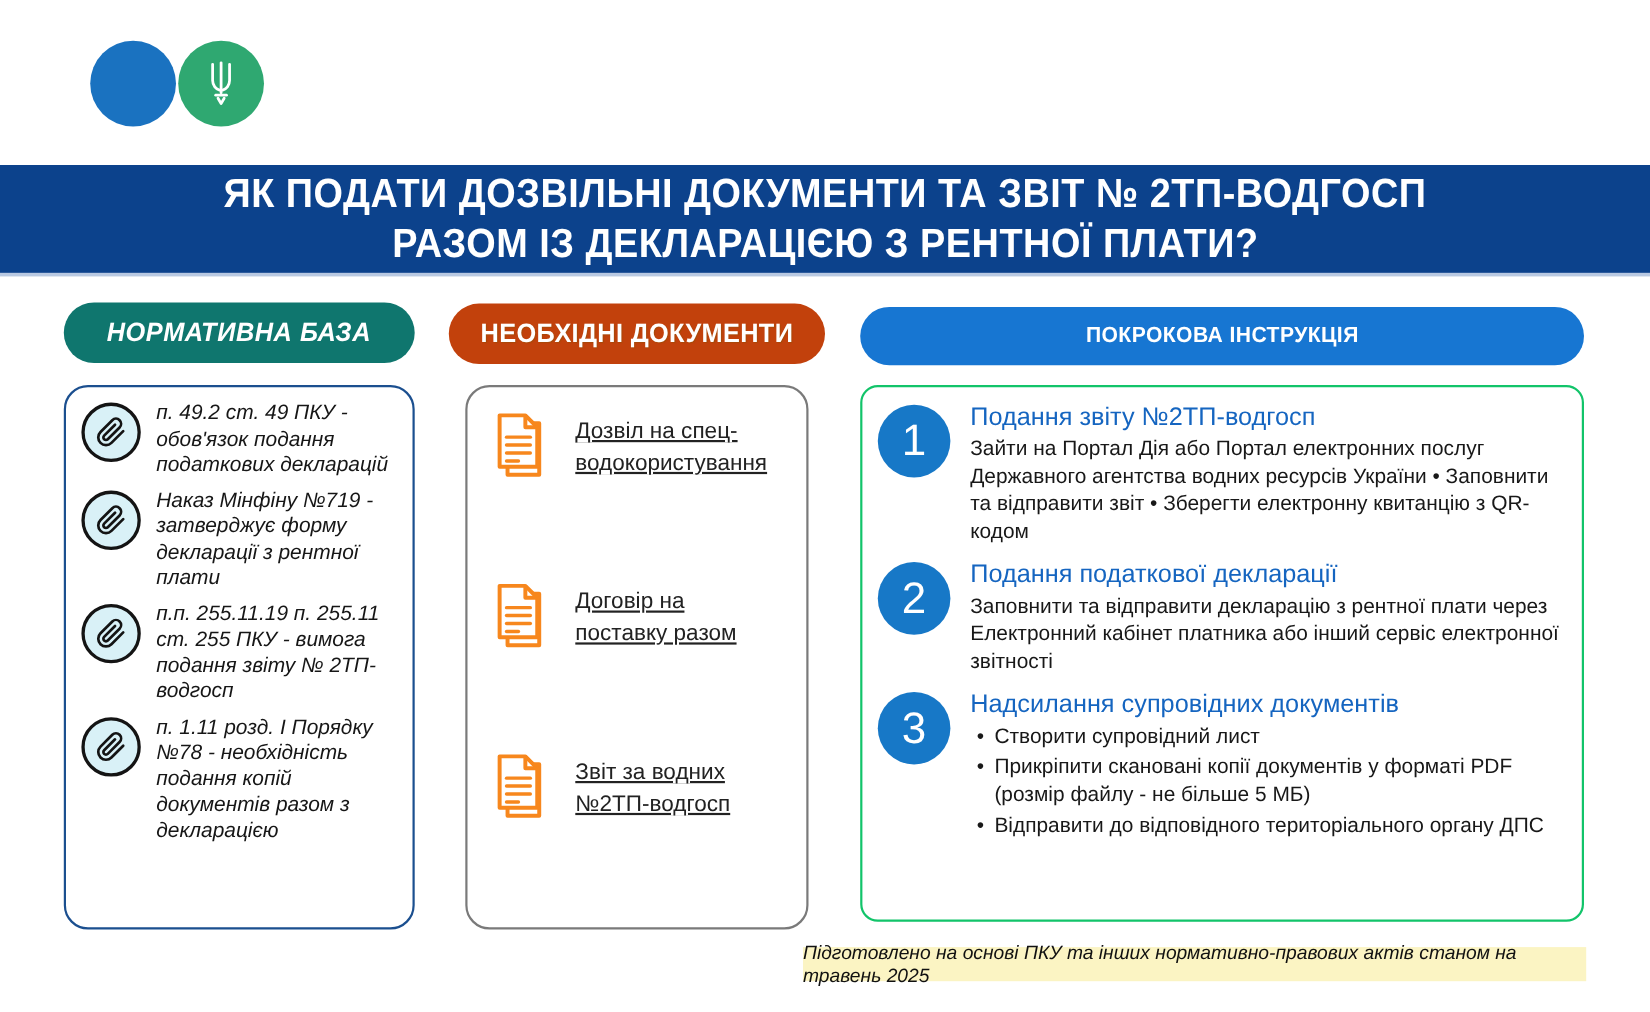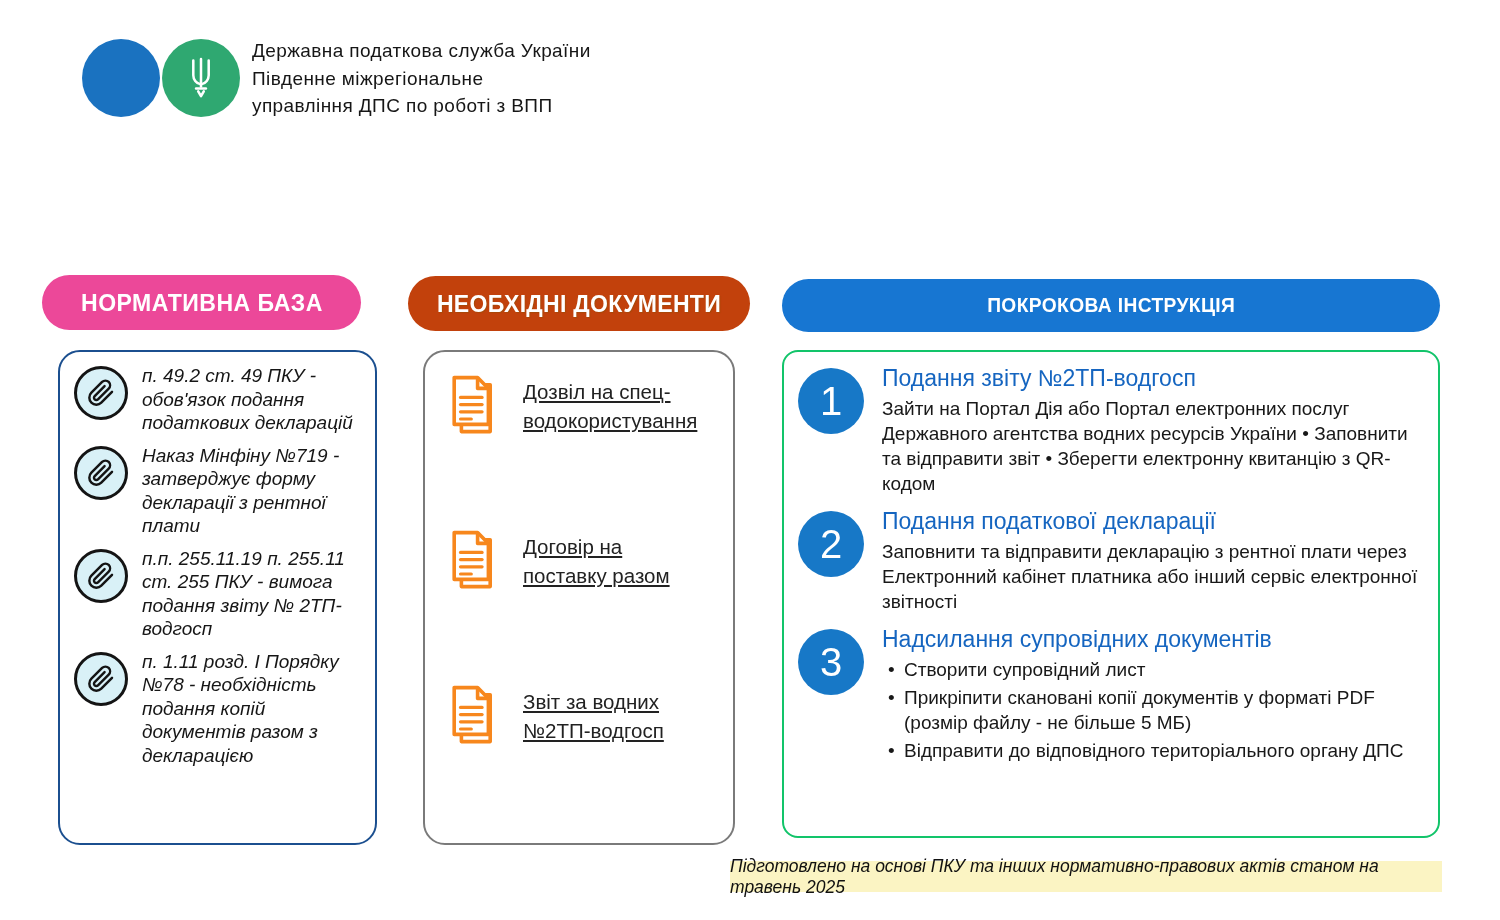--- a/index.html
+++ b/index.html
@@ -17,21 +17,21 @@
   
   .banner{position:absolute;left:0;top:150px;width:1500px;height:101px;background:#0c428c;
           display:flex;flex-direction:column;align-items:center;justify-content:center;gap:6px;
           border-bottom:3px solid #b9c9e2;box-sizing:border-box;}
   .banner-line{color:#ffffff;font-weight:800;font-size:37px;line-height:40px;letter-spacing:.5px;
                transform:scaleX(.93);transform-origin:center;white-space:nowrap;}
 
   
   .pill{position:absolute;display:flex;align-items:center;justify-content:center;color:#fff;font-weight:700;}
   .pill-inner{transform:scaleX(.96);transform-origin:center;white-space:nowrap;}
-  .pill-normative{left:42px;top:275px;width:319px;height:55px;background:#ec4899;border-radius:28px;font-size:24px;letter-spacing:.5px;}
+  .pill-normative{left:58px;top:275px;width:319px;height:55px;background:#0f766e;border-radius:28px;font-size:24px;letter-spacing:.5px;font-style:italic;}
   .pill-documents{left:408px;top:276px;width:342px;height:55px;background:#c2410c;border-radius:28px;font-size:24px;
                   text-shadow:1px 1px 1px rgba(120,90,0,.35);letter-spacing:.3px;}
   .pill-instruction{left:782px;top:279px;width:658px;height:53px;background:#1776d2;border-radius:27px;font-size:20px;letter-spacing:.4px;}
 
   
   .box{position:absolute;background:#fff;box-sizing:border-box;}
   .box-normative{left:58px;top:350px;width:319px;height:495px;border:2.5px solid #1b4f8f;border-radius:22px;
                  padding:12px 14px 10px 14px;display:flex;flex-direction:column;gap:9px;font-style:italic;}
   .box-documents{left:423px;top:350px;width:312px;height:495px;border:2px solid #7a7a7a;border-radius:22px;
                  padding:22px 16px 96px 22px;display:flex;flex-direction:column;justify-content:space-between;}
@@ -77,27 +77,26 @@
           <g fill="none" stroke="#ffffff" stroke-width="1.8" stroke-linejoin="round" stroke-linecap="round">
             <path d="M6.5 2.5 V13 c0 3.2 2.2 5.6 4.5 6.2"></path>
             <path d="M17.5 2.5 V13 c0 3.2 -2.2 5.6 -4.5 6.2"></path>
             <path d="M12 1.5 V21"></path>
             <path d="M8.5 22.5 h7"></path>
             <path d="M10 24.5 L12 28 L14 24.5"></path>
           </g>
         </svg>
       </div>
     </div>
-    <div class="org-lines">
-      <div>Державна податкова служба України</div>
-      <div>Південне міжрегіональне</div>
-      <div>управління ДПС по роботі з ВПП</div>
-    </div>
   </header>
 
+  <section class="banner">
+    <div class="banner-line">ЯК ПОДАТИ ДОЗВІЛЬНІ ДОКУМЕНТИ ТА ЗВІТ № 2ТП-ВОДГОСП</div>
+    <div class="banner-line">РАЗОМ ІЗ ДЕКЛАРАЦІЄЮ З РЕНТНОЇ ПЛАТИ?</div>
+  </section>
 
   <div class="pill pill-normative">
     <span class="pill-inner">НОРМАТИВНА БАЗА</span>
   </div>
   <div class="pill pill-documents">
     <span class="pill-inner">НЕОБХІДНІ ДОКУМЕНТИ</span>
   </div>
   <div class="pill pill-instruction">
     <span class="pill-inner">ПОКРОКОВА ІНСТРУКЦІЯ</span>
   </div>

